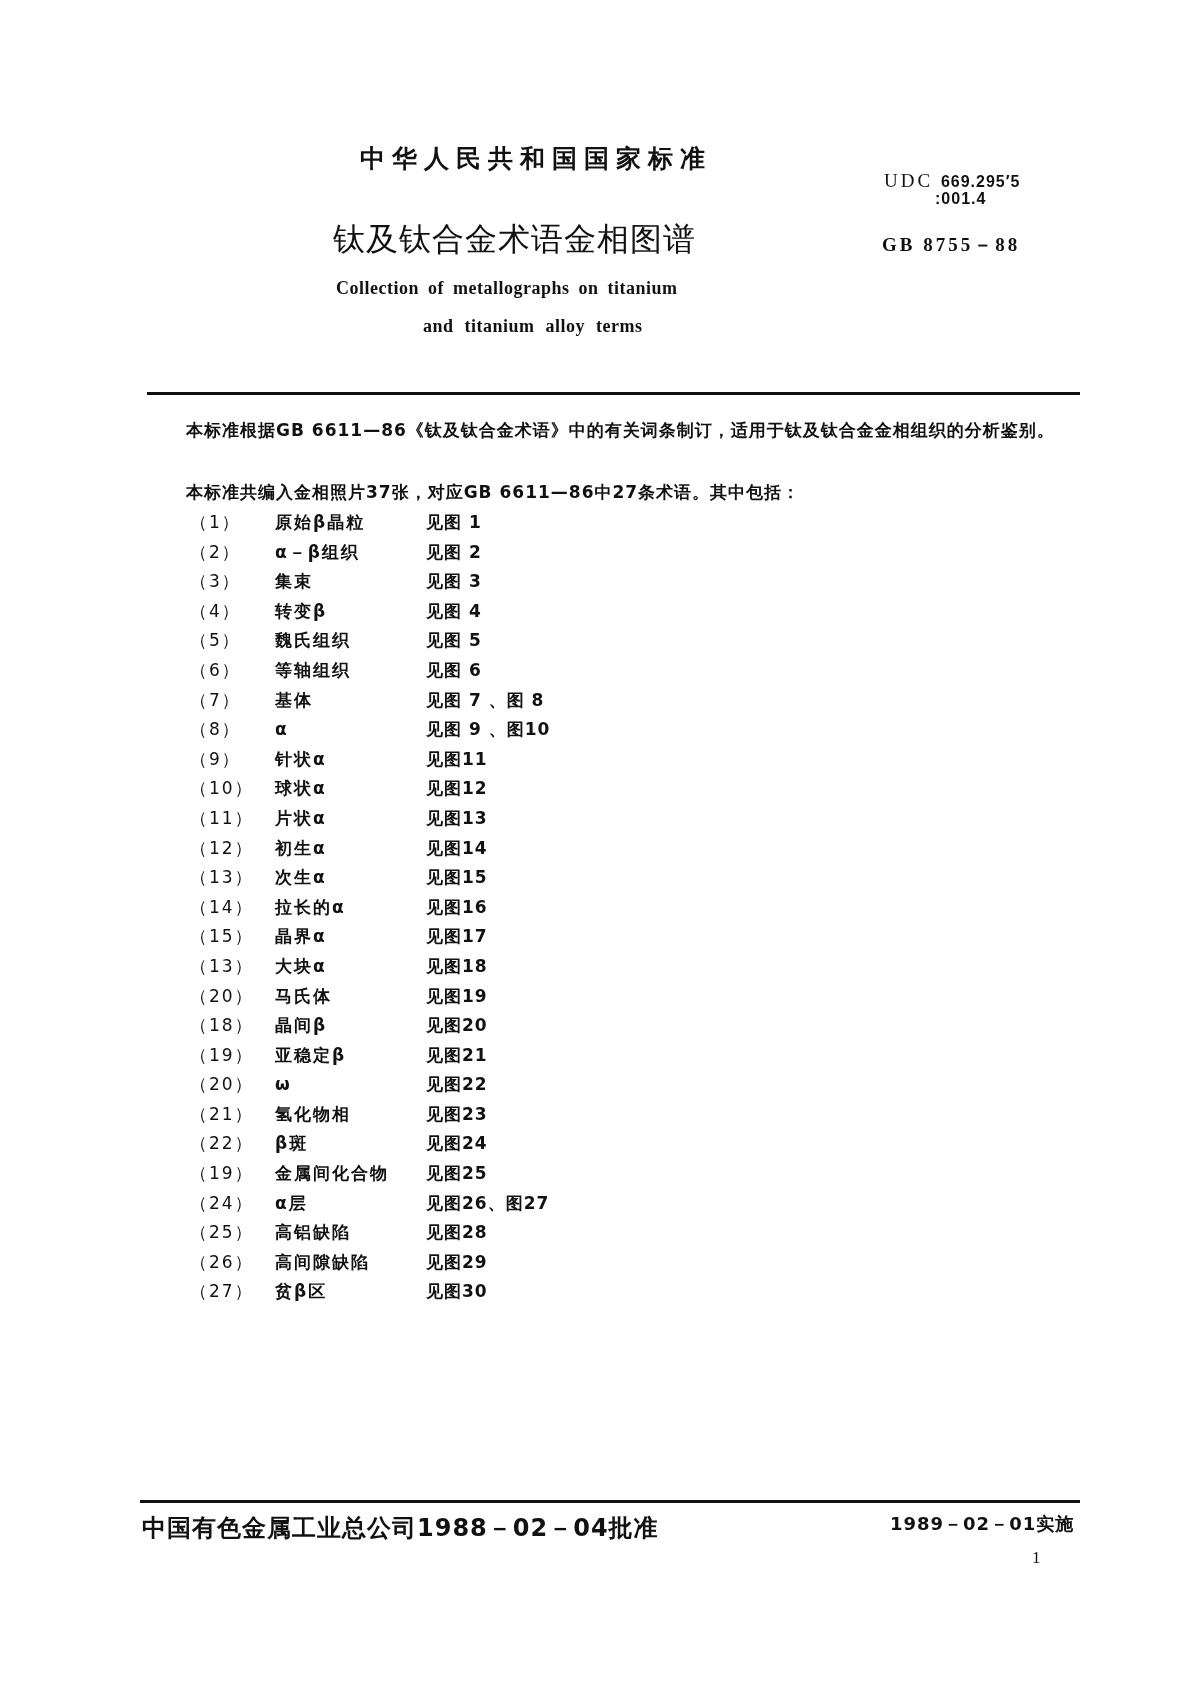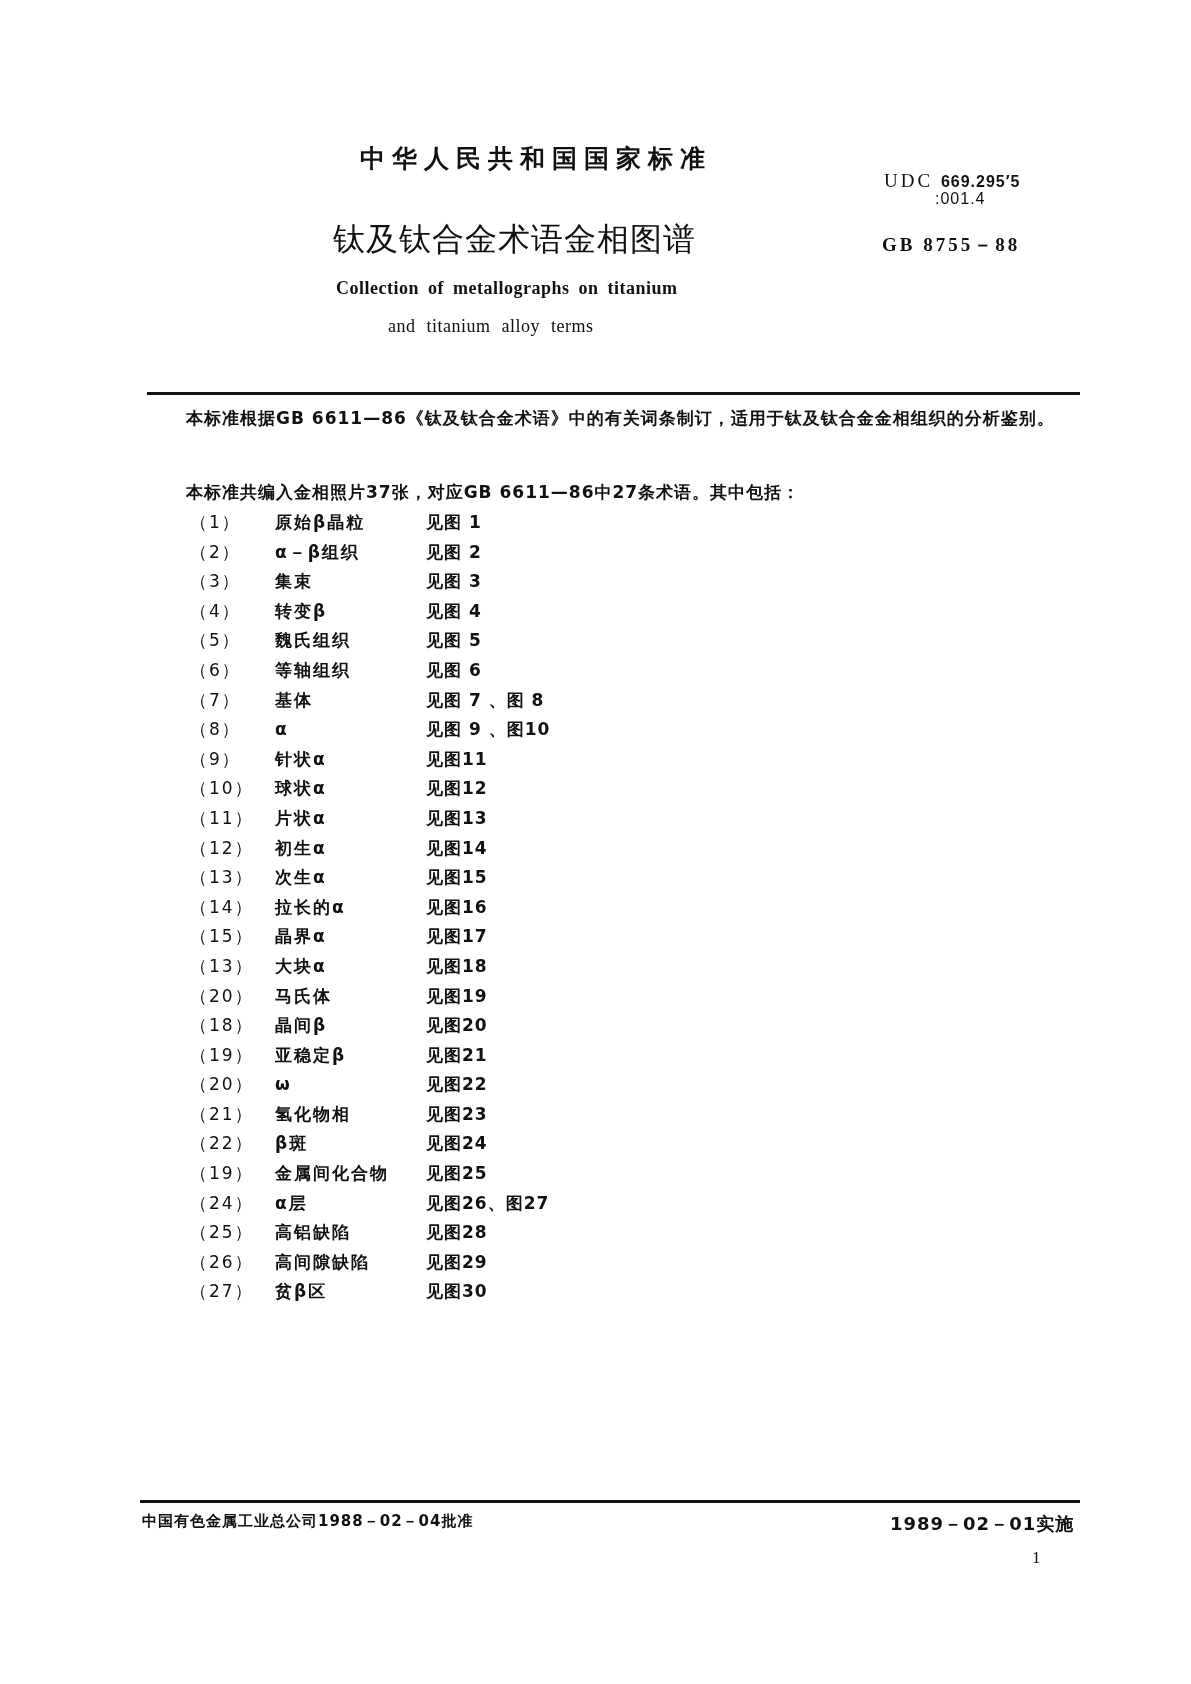--- a/index.html
+++ b/index.html
@@ -30,21 +30,21 @@
     }
     .udc-code {
       font-family: "Liberation Sans", sans-serif;
       font-weight: bold;
       font-size: 16px;
       letter-spacing: 1px;
     }
     .udc-sub {
       left: 935px; top: 190px;
       font-family: "Liberation Sans", sans-serif;
-      font-weight: normal;
+      font-weight: bold;
       font-size: 16px;
       letter-spacing: 1px;
       text-align: center;
     }
     .main-title {
       left: 333px; top: 218px;
       font-size: 32px; font-weight: normal;
       letter-spacing: 1px;
     }
     .gb-code {
@@ -54,63 +54,63 @@
       letter-spacing: 3px;
     }
     .en-title-1 {
       left: 336px; top: 278px;
       font-family: "Liberation Serif", serif;
       font-size: 18px; font-weight: bold;
       letter-spacing: 0.5px;
       word-spacing: 4px;
     }
     .en-title-2 {
-      left: 388px; top: 316px;
-      font-family: "Liberation Serif", serif;
-      font-size: 18px; font-weight: normal;
+      left: 423px; top: 316px;
+      font-family: "Liberation Serif", serif;
+      font-size: 18px; font-weight: bold;
       letter-spacing: 0.5px;
       word-spacing: 6px;
     }
 
     .rule {
       position: absolute;
       background: #111;
     }
     .rule-top { left: 147px; top: 392px; width: 933px; height: 3px; }
     .rule-bottom { left: 140px; top: 1500px; width: 940px; height: 3px; }
 
     .para {
       position: absolute;
       font-size: 17px;
       font-weight: bold;
       letter-spacing: 1px;
       line-height: 29px;
     }
-    .para-1 { left: 152px; top: 404px; width: 940px; white-space: normal; text-indent: 34px; }
+    .para-1 { left: 152px; top: 416px; width: 940px; white-space: normal; text-indent: 34px; }
     .para-2 { left: 186px; top: 478px; white-space: nowrap; }
 
     .terms {
       position: absolute;
       left: 190px; top: 508px;
       font-size: 17px;
       font-weight: bold;
     }
     .term-row {
       position: relative;
       height: 29.6px;
       line-height: 29.6px;
     }
     .term-row span { position: absolute; top: 0; white-space: nowrap; }
     .term-num { left: 0; width: 60px; font-weight: normal; letter-spacing: 2px; font-family: "DejaVu Sans", sans-serif; }
     .term-name { left: 85px; letter-spacing: 2px; }
     .term-ref { left: 236px; letter-spacing: 1px; }
 
     .footer-left {
       left: 142px; top: 1512px;
-      font-size: 15px; font-weight: bold;
+      font-size: 24px; font-weight: bold;
       letter-spacing: 1px;
     }
     .footer-right {
       left: 890px; top: 1512px;
       font-size: 18px; font-weight: bold;
       letter-spacing: 1px;
     }
     .page-num {
       left: 1032px; top: 1548px;
       font-family: "Liberation Serif", serif;

